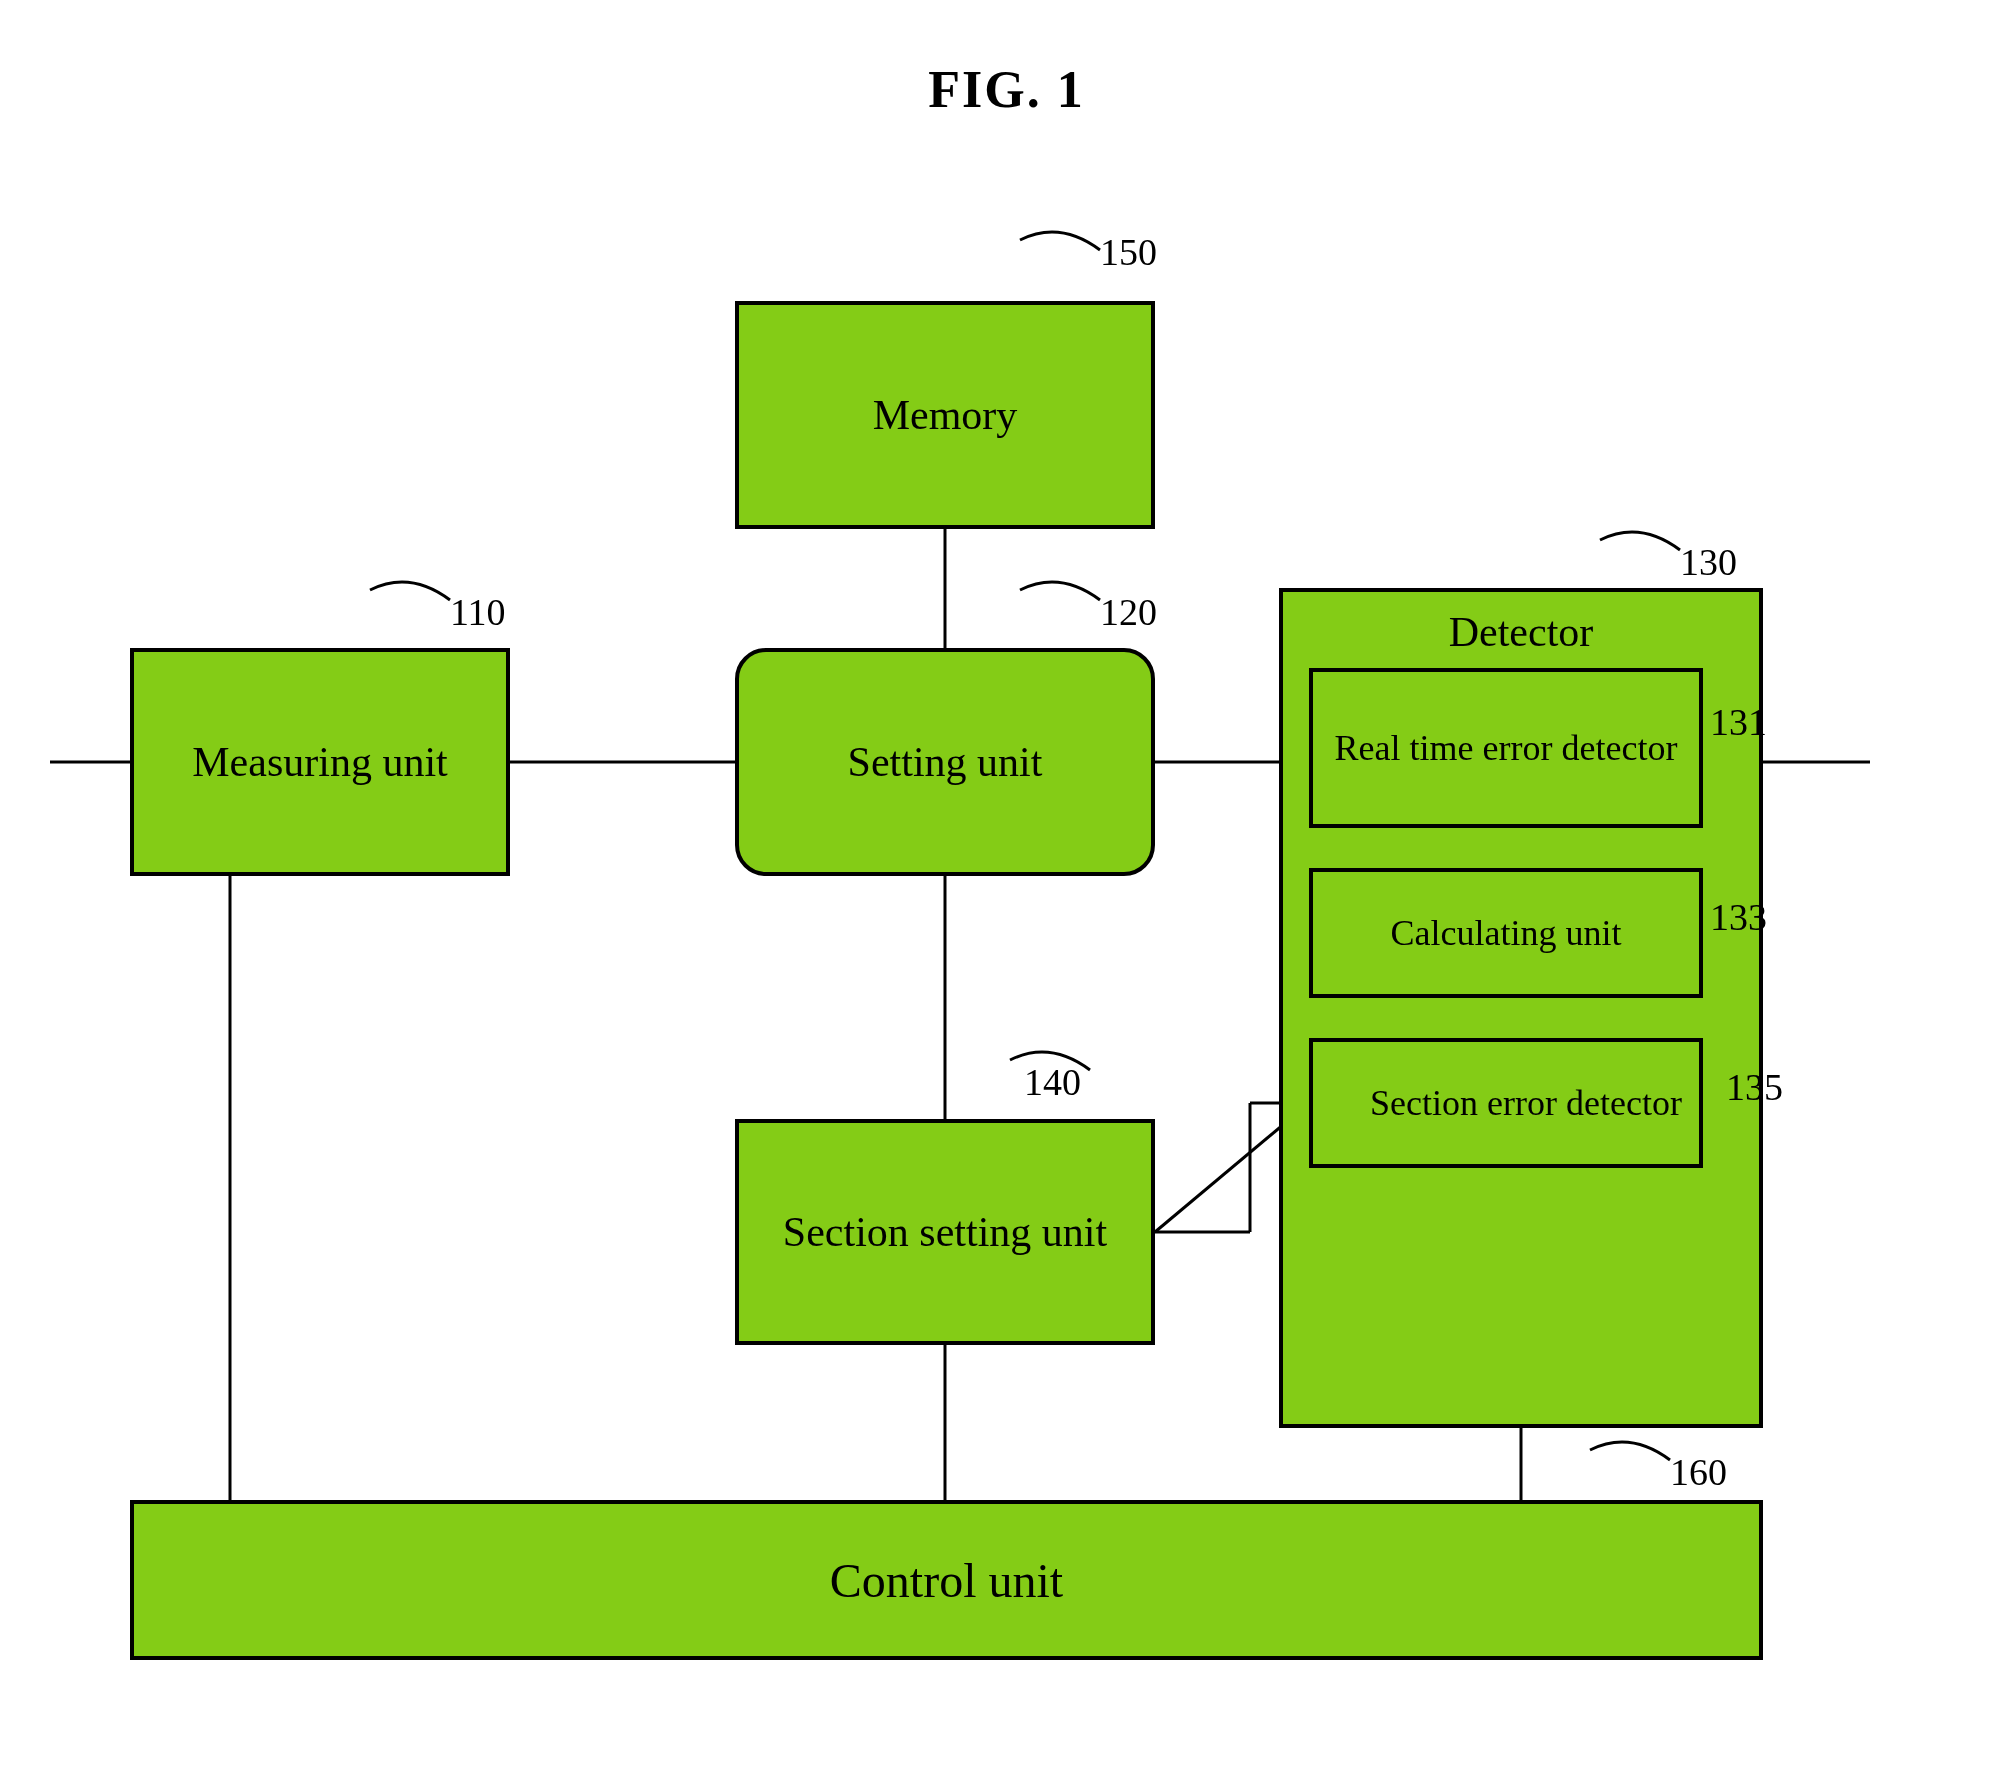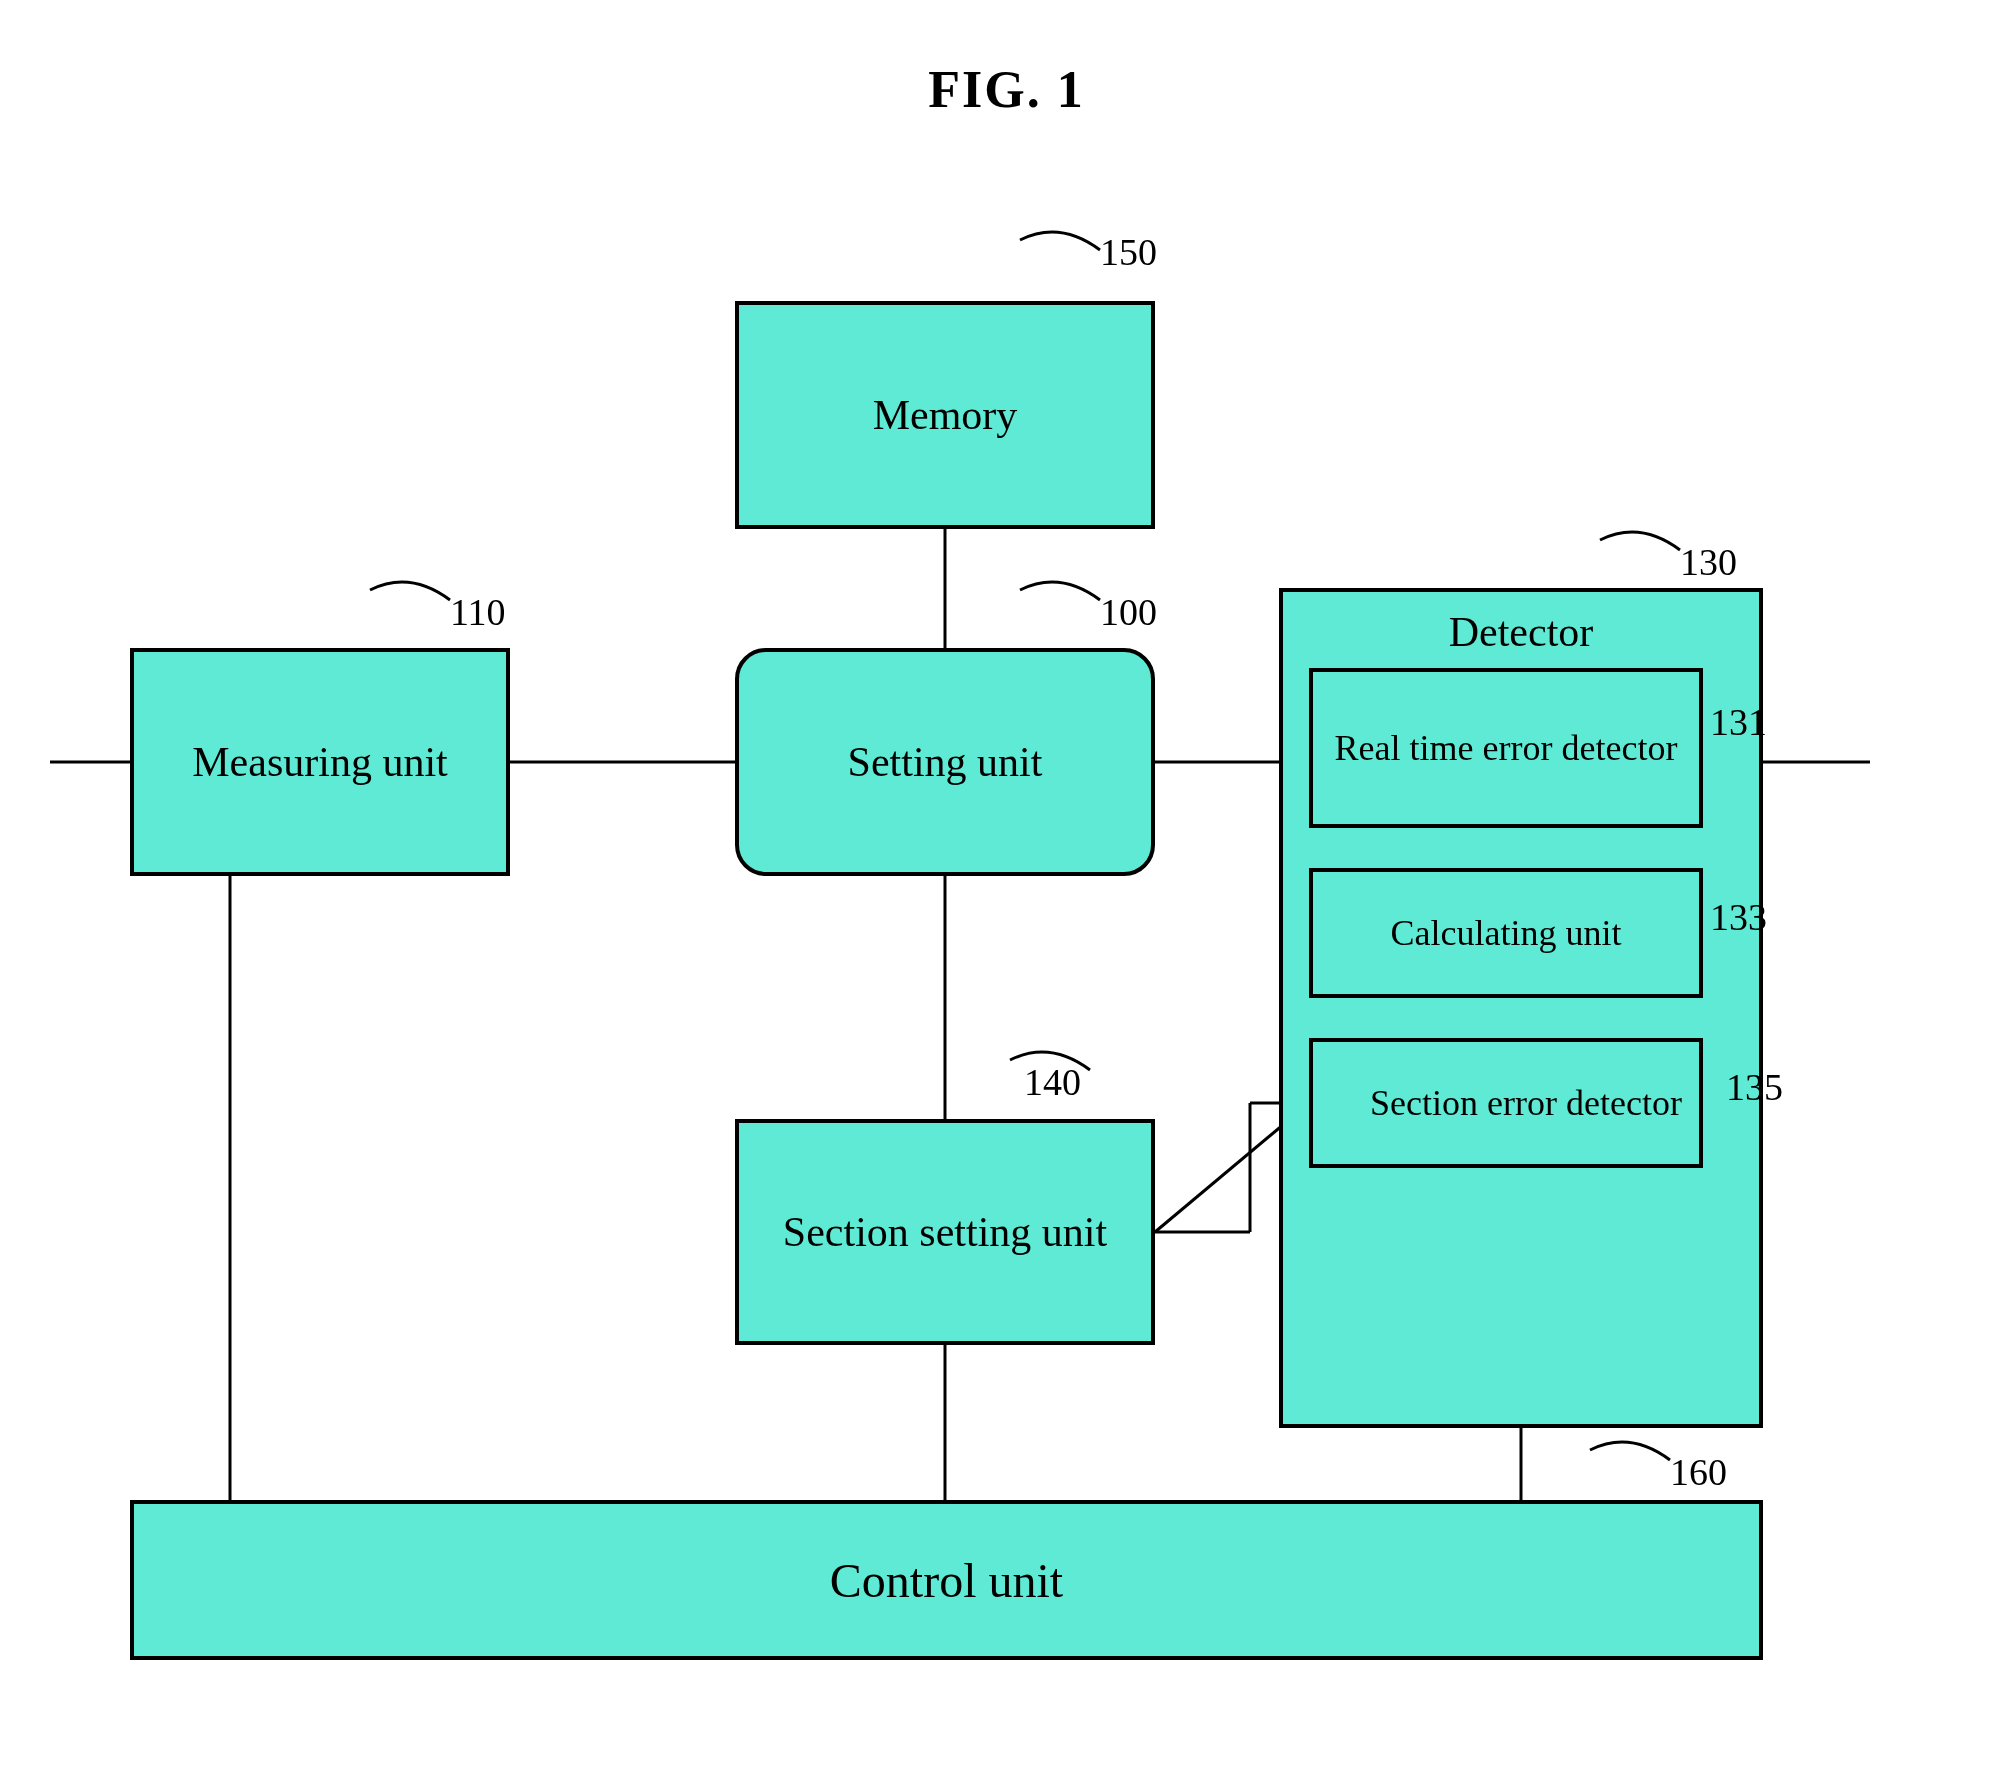--- a/index.html
+++ b/index.html
@@ -19,21 +19,21 @@
       transform: translateX(-50%);
       font-size: 52px;
       font-weight: bold;
       letter-spacing: 2px;
     }
 
     
     .box {
       position: absolute;
       border: 4px solid #000;
-      background: #5eead4;
+      background: #84cc16;
       display: flex;
       align-items: center;
       justify-content: center;
       text-align: center;
       font-size: 42px;
     }
 
     
     #memory-box {
       left: 735px;
@@ -173,21 +173,21 @@
 <div class="box" id="memory-box">
   <span>Memory</span>
 </div>
 
 <div class="ref-num" style="left:1100px; top:230px;">150</div>
 
 <div class="box" id="setting-unit-box">
   <span>Setting unit</span>
 </div>
 
-<div class="ref-num" style="left:1100px; top:590px;">100</div>
+<div class="ref-num" style="left:1100px; top:590px;">120</div>
 
 <div class="box" id="measuring-unit-box">
   <span>Measuring unit</span>
 </div>
 
 <div class="ref-num" style="left:450px; top:590px;">110</div>
 
 <div class="box" id="section-setting-box">
   <span>Section setting unit</span>
 </div>

